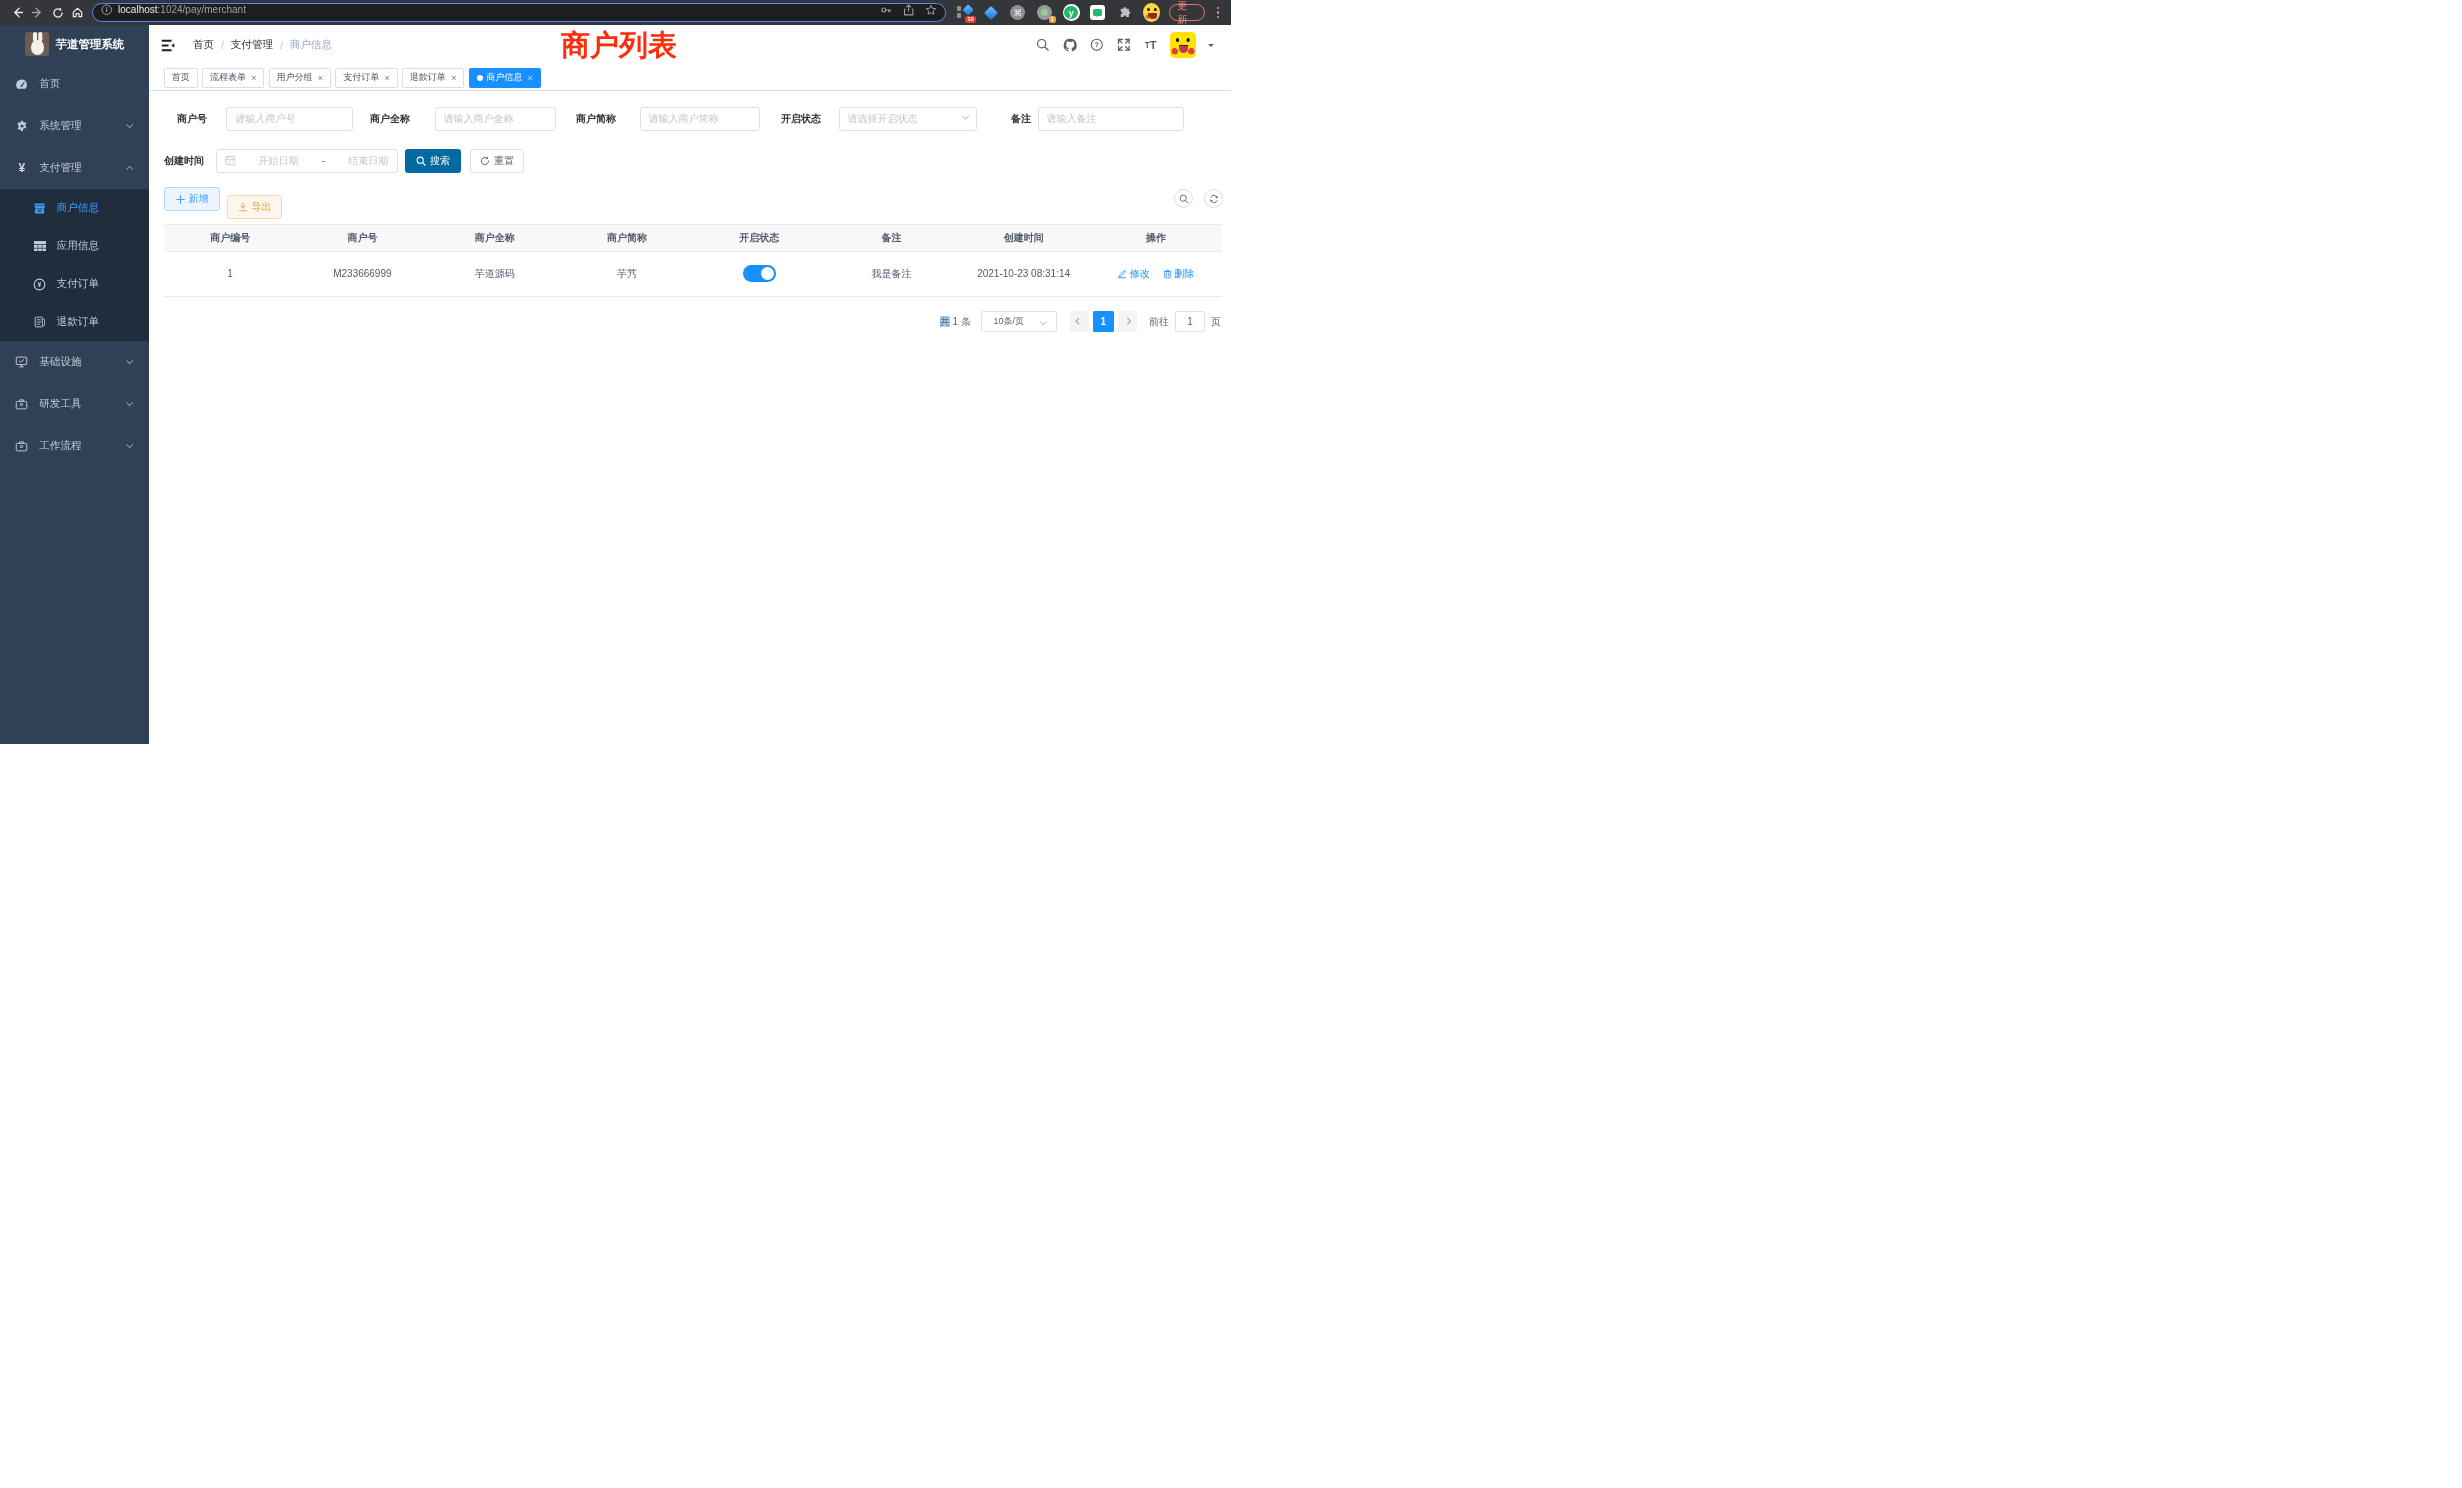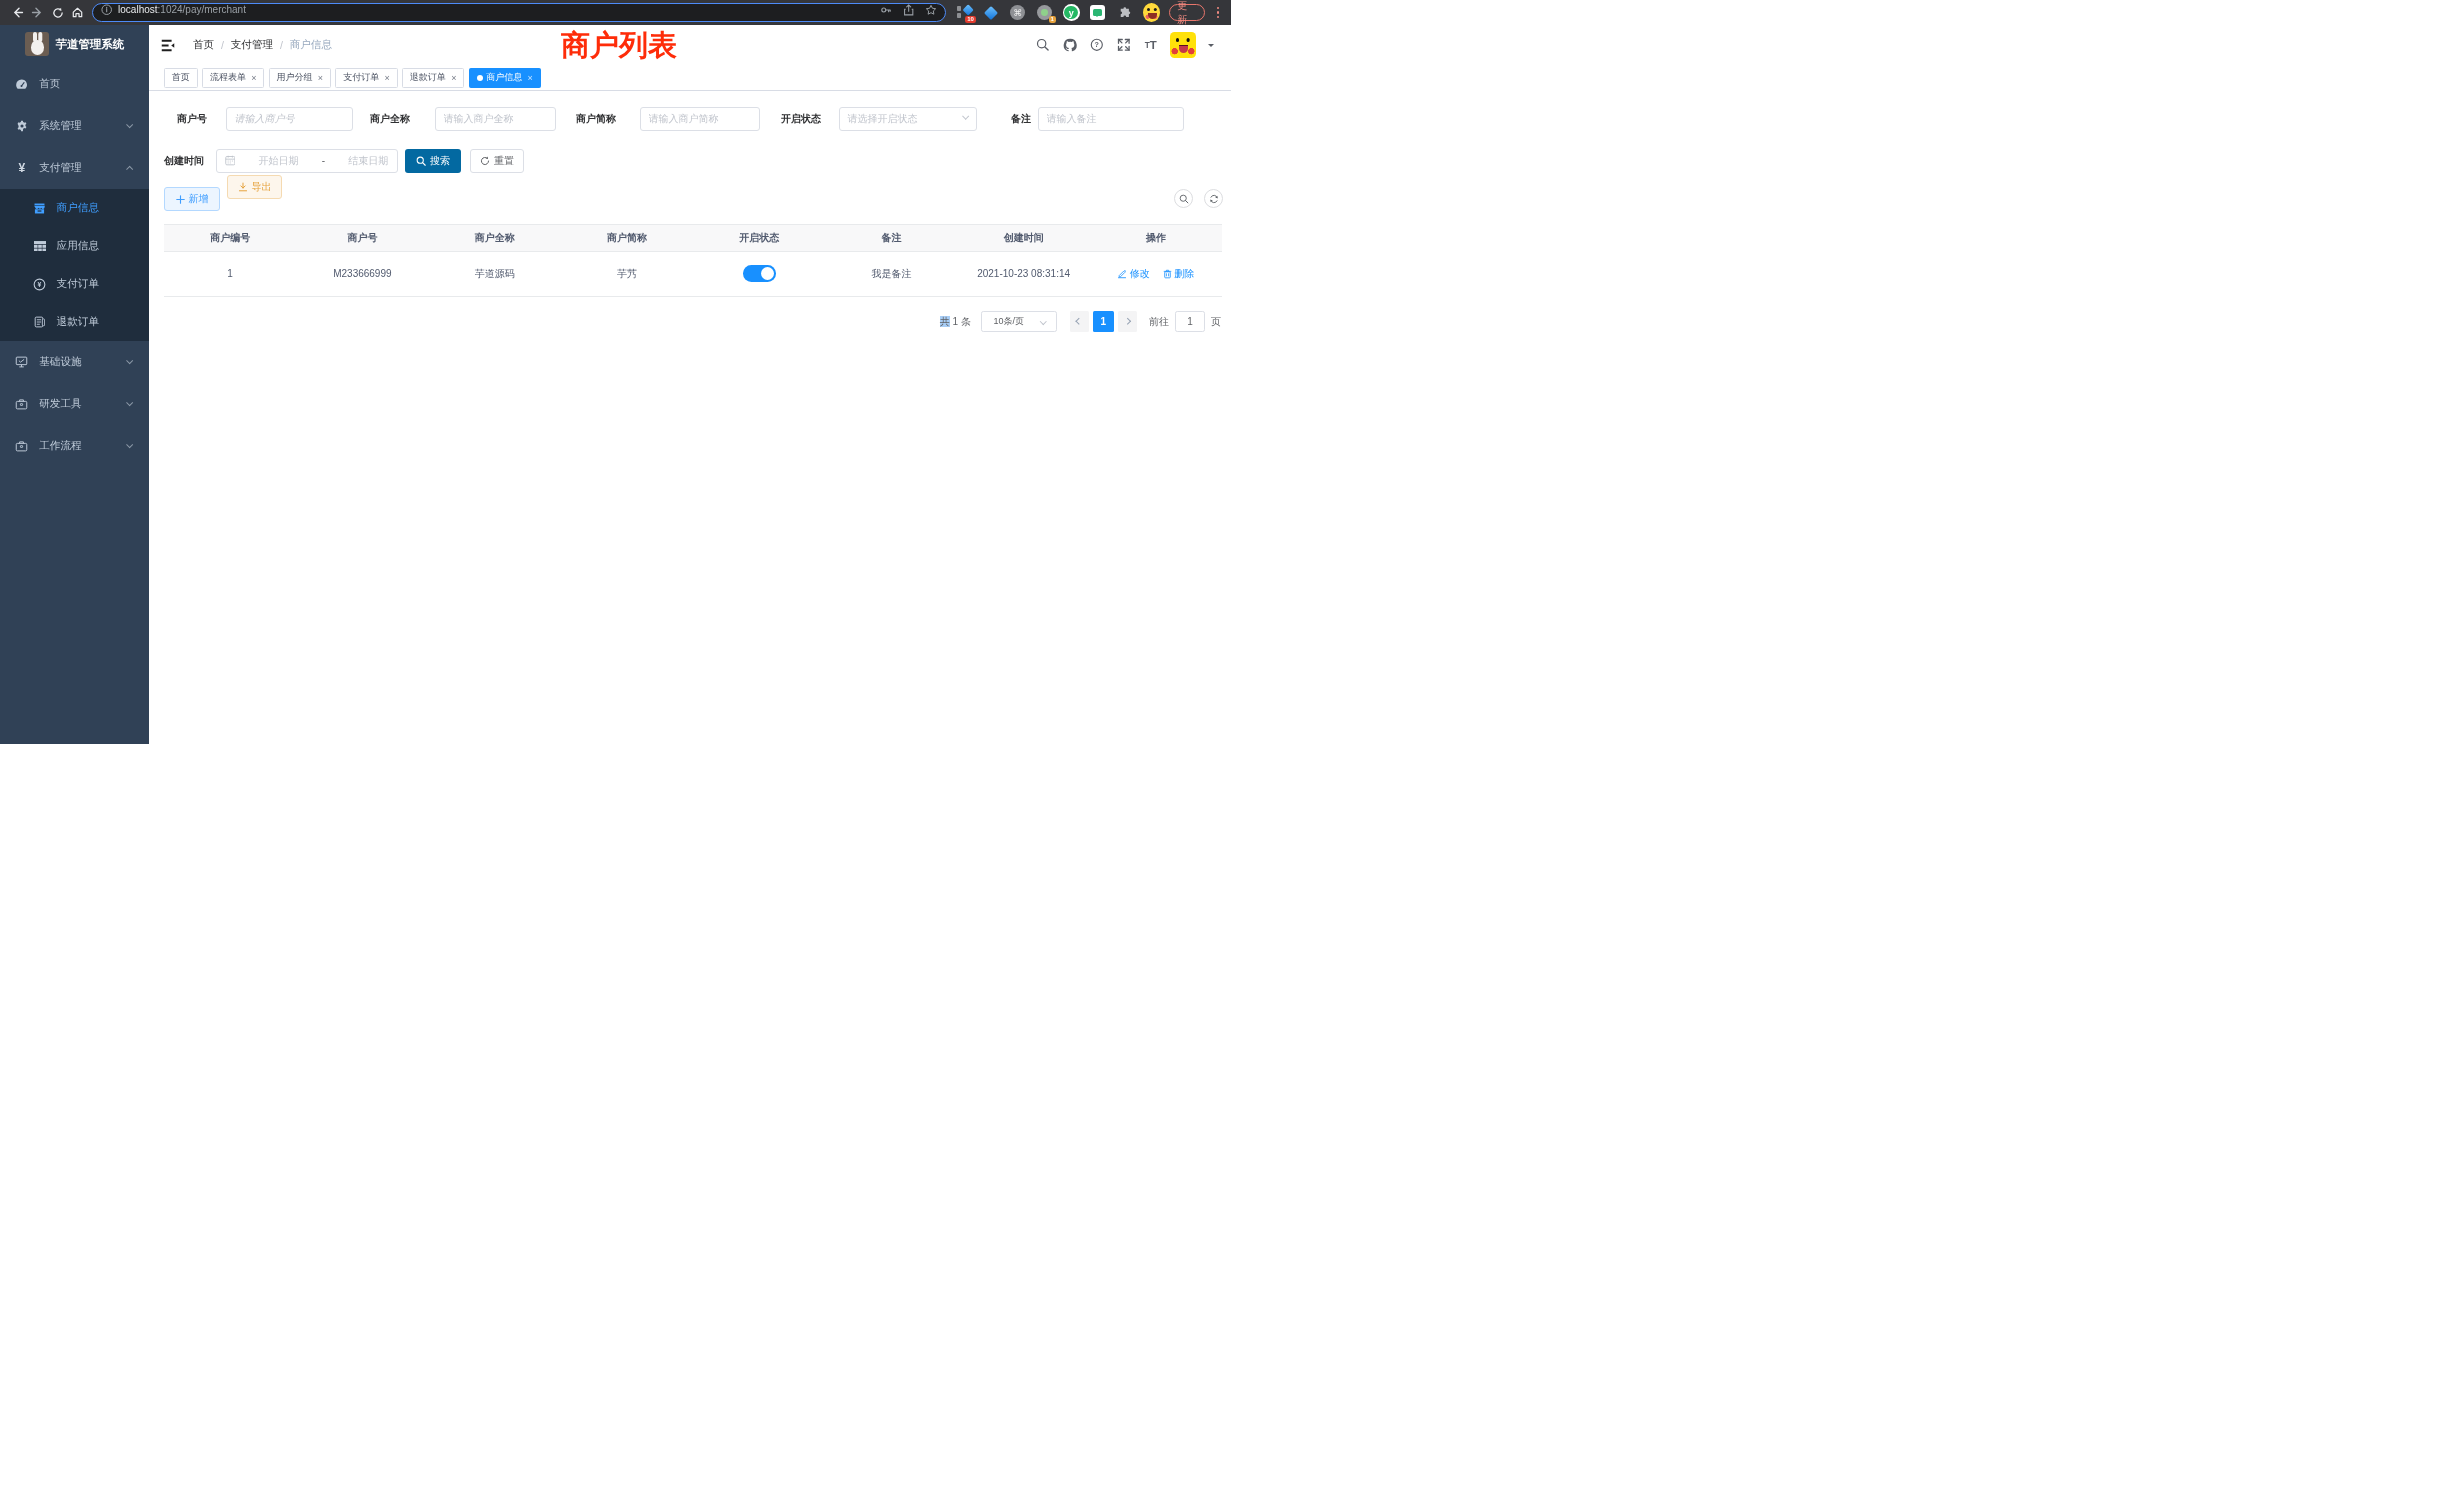--- a/index.html
+++ b/index.html
@@ -473,21 +473,21 @@
           </svg>
         <span>重置</span>
       </button>
 
       <button class="btn btn-soft-blue" style="left:15px;top:96px;width:56px;height:24px">
         <svg width="9" height="9" viewBox="0 0 12 12">
             <path d="M6 1v10M1 6h10" stroke="#409eff" stroke-width="1.5" stroke-linecap="round"></path>
           </svg>
         <span>新增</span>
       </button>
-      <button class="btn btn-soft-warn" style="left:78px;top:84px;width:55px;height:24px">
+      <button class="btn btn-soft-warn" style="left:78px;top:104px;width:55px;height:24px">
         <svg width="10" height="10" viewBox="0 0 14 14">
             <path d="M7 1.5v7M4 5.5l3 3 3-3" stroke="#e6a23c" stroke-width="1.4" fill="none" stroke-linecap="round" stroke-linejoin="round"></path>
             <path d="M2 12.3h10" stroke="#e6a23c" stroke-width="1.4" stroke-linecap="round"></path>
           </svg>
         <span>导出</span>
       </button>
       <span class="circ-btn" style="left:1025px;top:98px">
         <svg width="10" height="10" viewBox="0 0 13 13">
             <circle cx="5.5" cy="5.5" r="4" stroke="#5f6368" stroke-width="1.2" fill="none"></circle>
             <path d="M8.6 8.6L11.6 11.6" stroke="#5f6368" stroke-width="1.3" stroke-linecap="round"></path>

